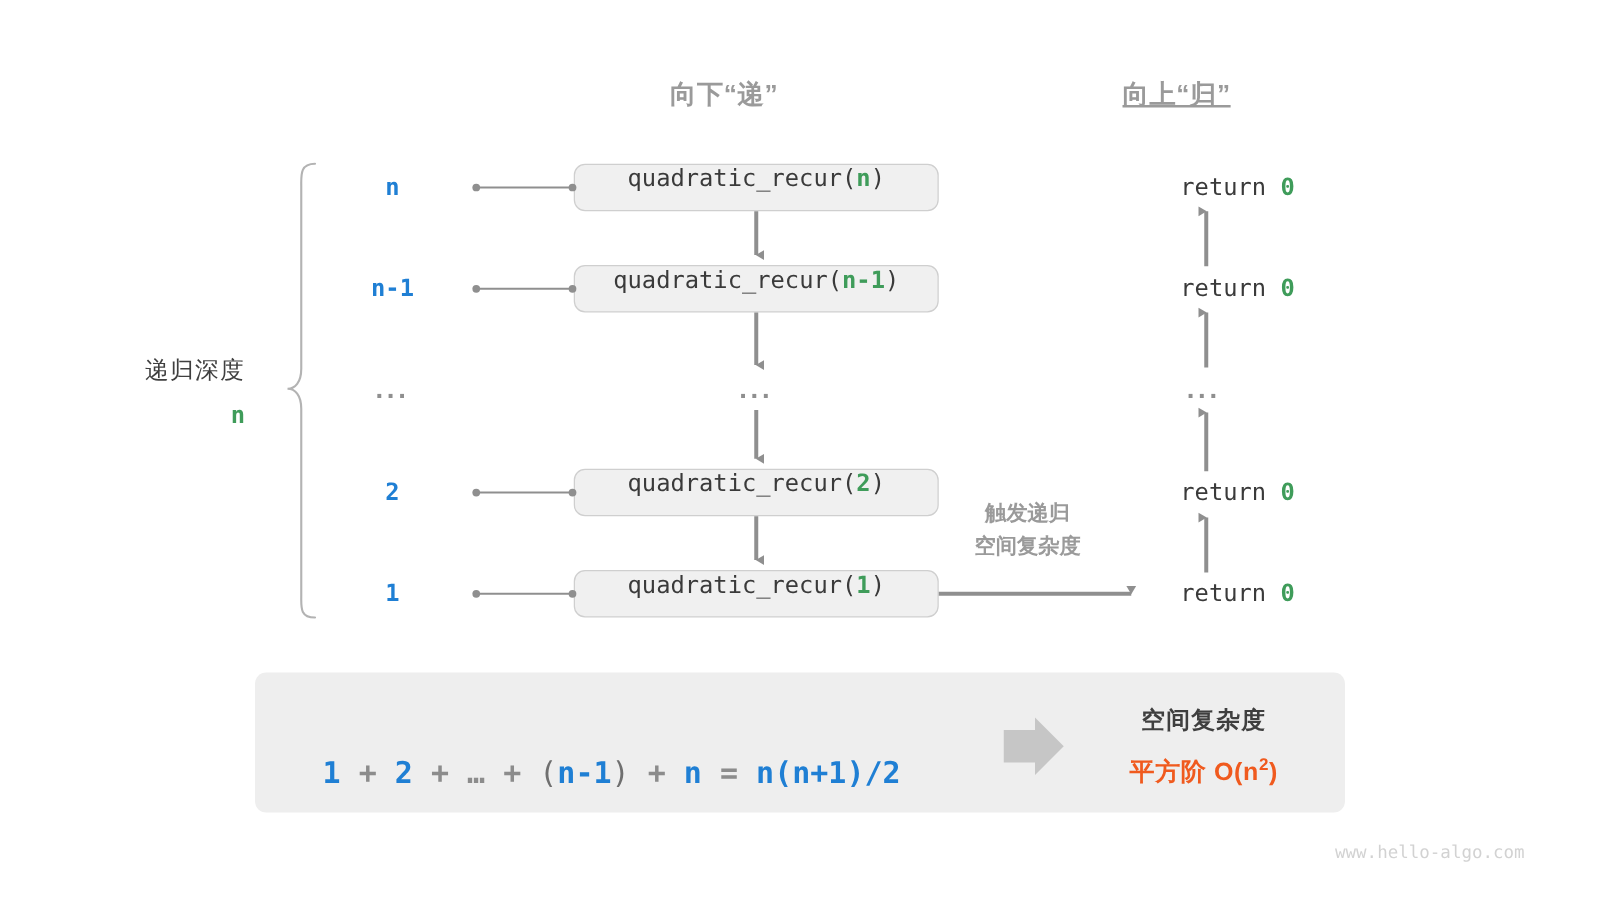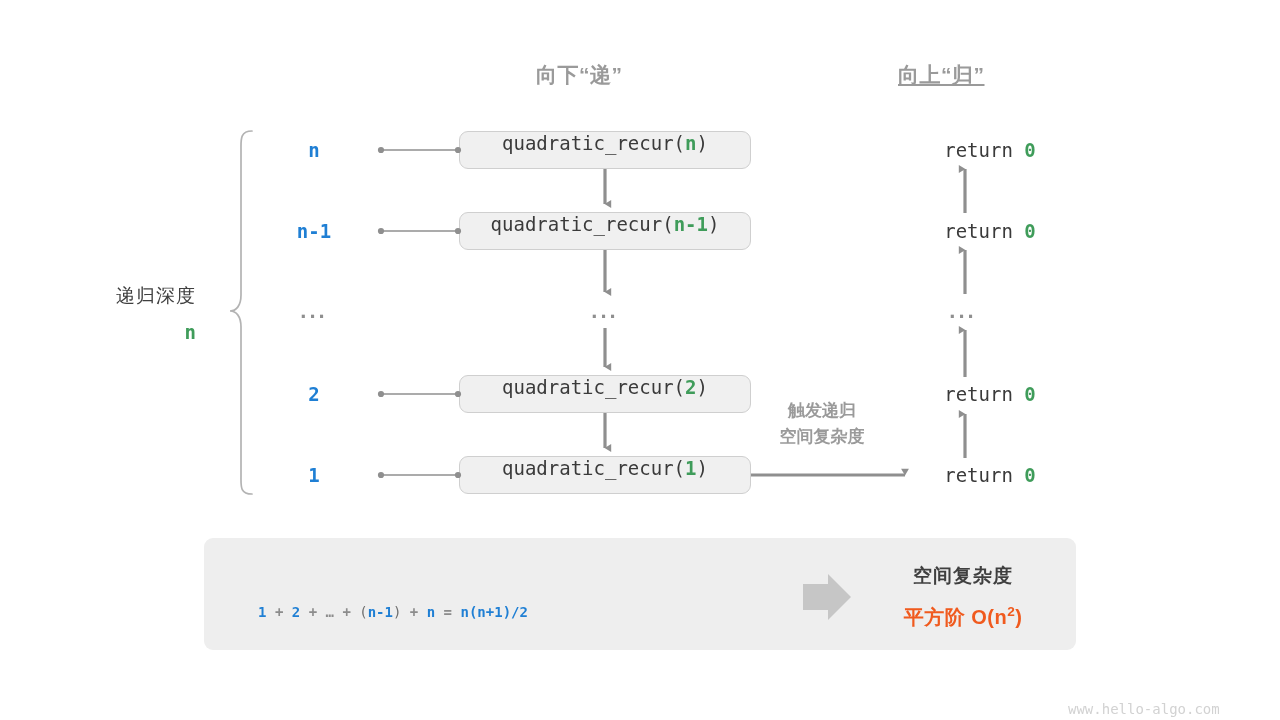--- a/index.html
+++ b/index.html
@@ -132,21 +132,21 @@
   .sum-text {
     position: absolute;
     font-size: 19px;
     color: #3f3f3f;
     white-space: nowrap;
     letter-spacing: 0.5px;
   }
   .sum-formula {
     position: absolute;
     font-family: "DejaVu Sans Mono", "Liberation Mono", monospace;
-    font-size: 14px;
+    font-size: 24px;
     font-weight: bold;
     color: #8c8c8c;
     white-space: nowrap;
   }
   .sum-formula .b { color: #1f7fd4; }
   .sum-formula .paren { color: #6f6f6f; font-weight: normal; }
 
   .sum-right {
     position: absolute;
     text-align: center;
@@ -278,21 +278,21 @@
     <span>=</span>
     <span class="b">n(n+1)/2</span>
   </div>
 
   <div class="sum-right" style="left:963px; top:563px;">
     <span class="title">空间复杂度</span>
     <span class="value"><span>平方阶</span>
       <span>O(n</span><sup>2</sup><span>)</span></span>
   </div>
 
-  <div class="watermark" style="left:1068px; top:674px;margin-top:27px;">www.hello-algo.com</div>
+  <div class="watermark" style="left:1068px; top:674px;">www.hello-algo.com</div>
 
   <svg class="overlay" viewBox="0 0 1280 720">
     <defs>
       <marker id="arrowDown" markerWidth="9" markerHeight="9" refX="4.5" refY="7.4" orient="auto" markerUnits="userSpaceOnUse">
         <path d="M0.6,1.2 L4.5,7.8 L8.4,1.2 Z" fill="#8f8f8f"></path>
       </marker>
       <marker id="arrowUp" markerWidth="9" markerHeight="9" refX="4.5" refY="7.4" orient="auto" markerUnits="userSpaceOnUse">
         <path d="M0.6,1.2 L4.5,7.8 L8.4,1.2 Z" fill="#8f8f8f"></path>
       </marker>
       <marker id="arrowRight" markerWidth="9" markerHeight="9" refX="4.5" refY="7.4" orient="auto" markerUnits="userSpaceOnUse">

